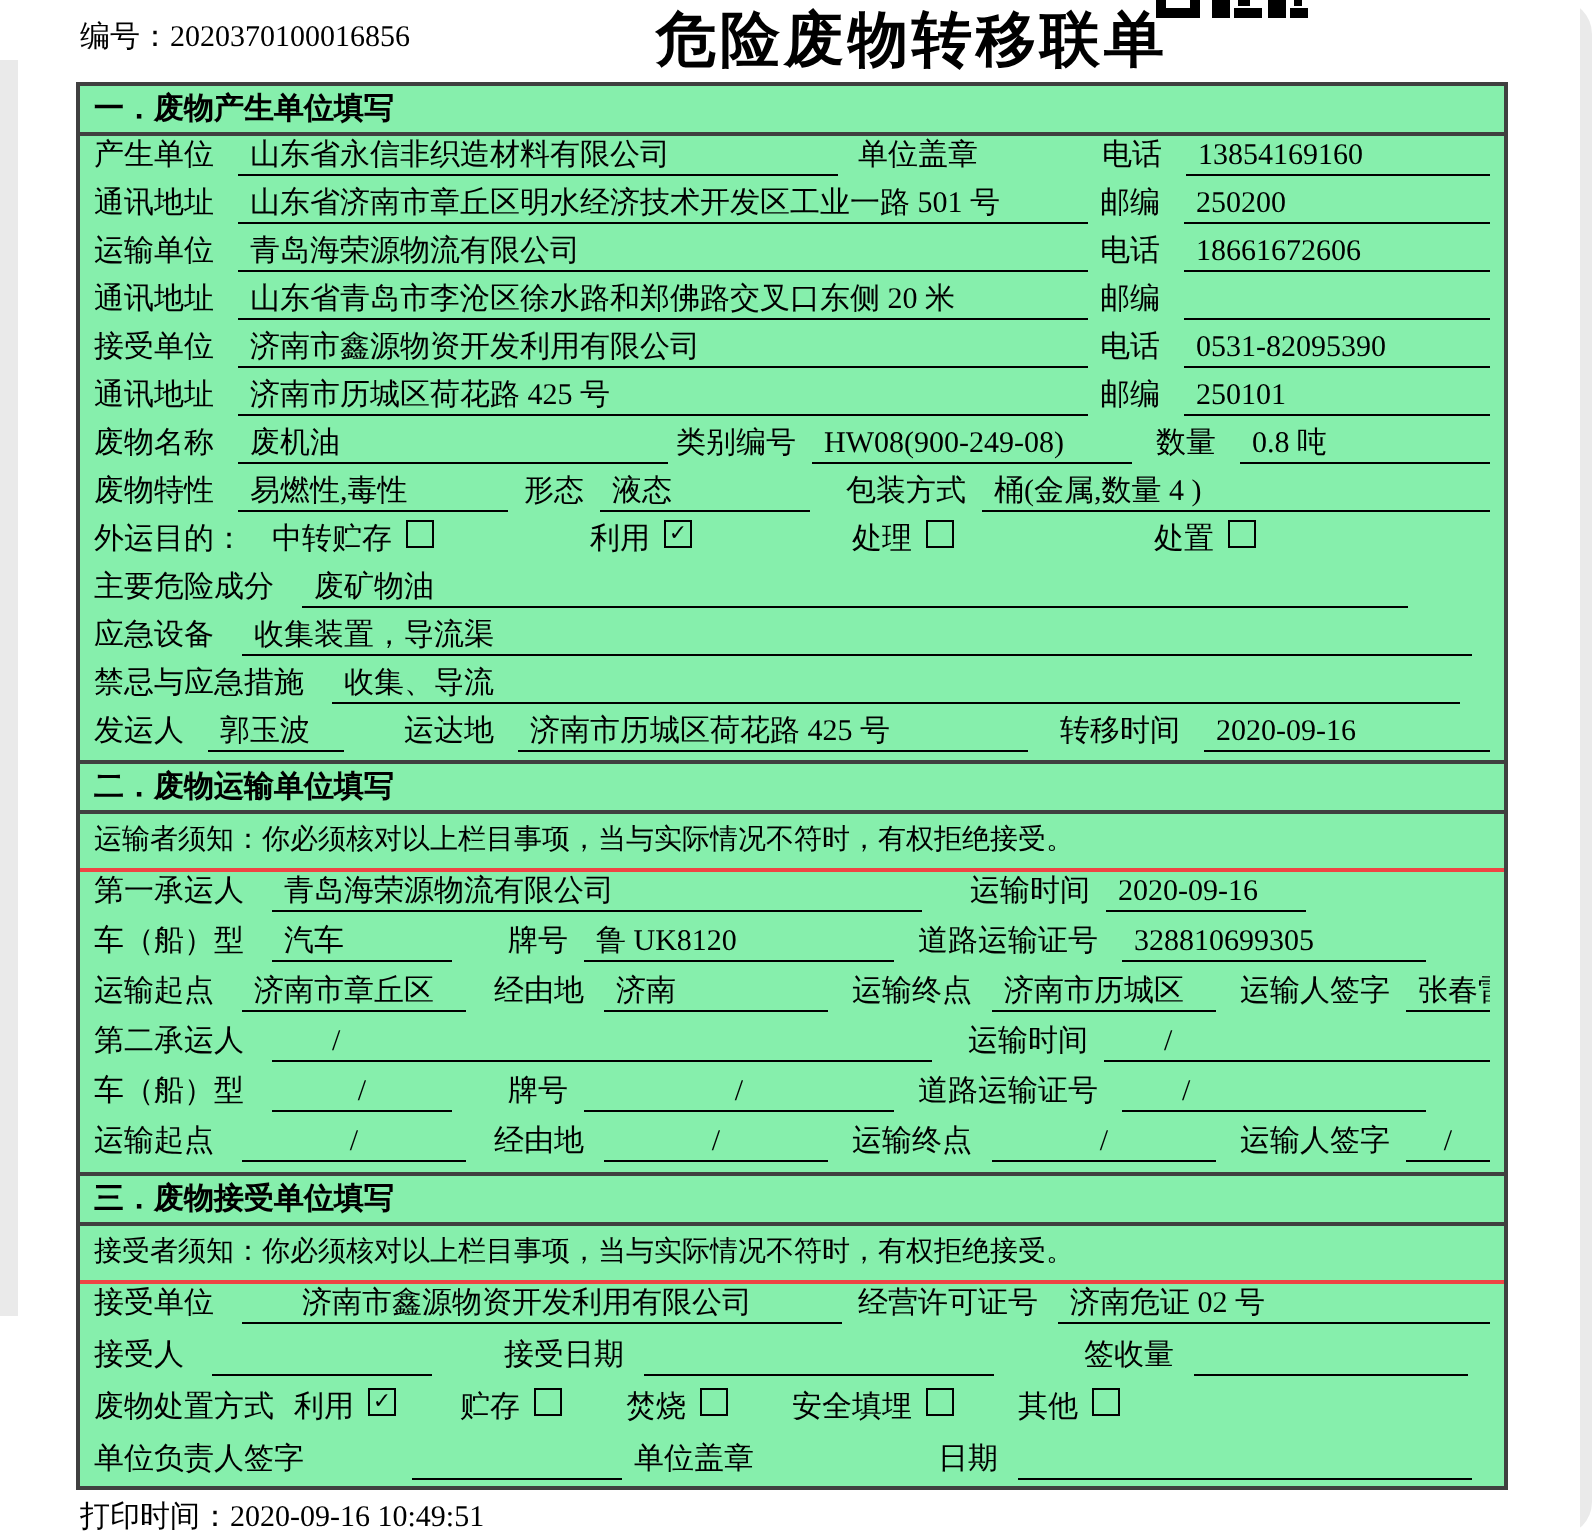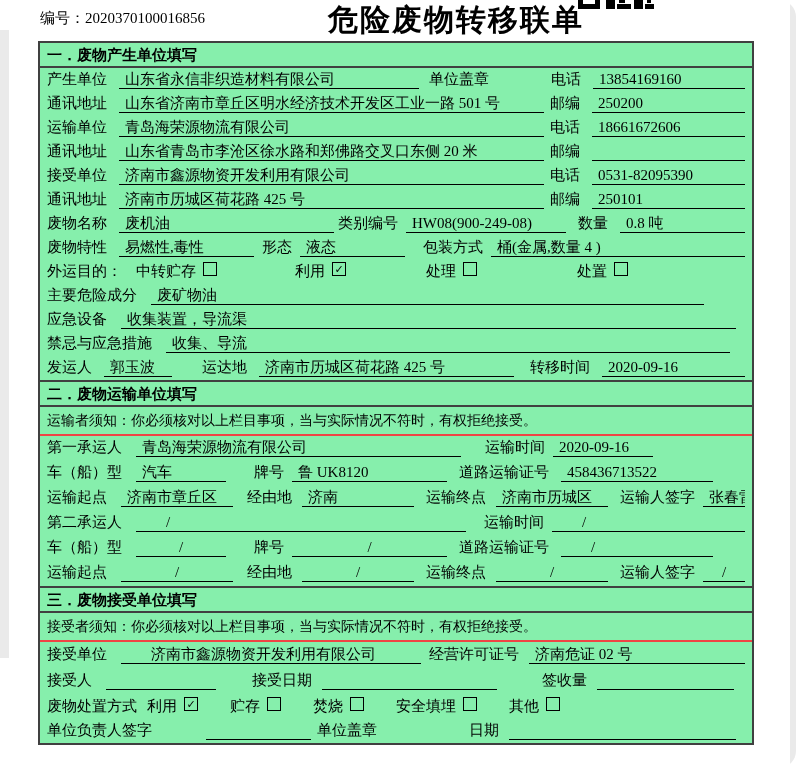--- a/index.html
+++ b/index.html
@@ -7,21 +7,21 @@
   .page{position:relative;width:796px;height:768px;overflow:hidden;background:#fff;border-radius:17px;}
   .strip-left{position:absolute;left:0;top:30px;width:9px;height:628px;background:#eaeaea;}
   .strip-right{position:absolute;right:0;top:0;width:6px;height:768px;background:#eaeaea;}
   .serial{position:absolute;left:40px;top:9px;font-size:15px;white-space:nowrap;}
   .doc-title{position:absolute;left:328px;top:0px;font-size:30px;font-weight:bold;letter-spacing:2px;white-space:nowrap;}
   .qr{position:absolute;left:578px;top:0;}
   .board{position:absolute;left:38px;top:41px;width:716px;height:704px;border:2px solid #404040;box-sizing:border-box;overflow:hidden;background:#86efac;}
   .sec-h{height:25px;line-height:24px;font-weight:bold;font-size:15px;padding-left:7px;border-bottom:2px solid #404040;box-sizing:border-box;white-space:nowrap;}
   .sec-h.bt{border-top:2px solid #404040;height:27px;line-height:24px;}
   .notice{height:29px;line-height:27px;font-size:14px;padding-left:7px;border-bottom:2px solid #ef4444;box-sizing:border-box;white-space:nowrap;}
-  .row{display:flex;align-items:center;height:24px;padding:0 4px 1px 7px;box-sizing:border-box;font-size:15px;white-space:nowrap;}
+  .row{display:flex;align-items:flex-start;height:24px;padding:0 4px 1px 7px;box-sizing:border-box;font-size:15px;white-space:nowrap;}
   .row.h25{height:25px;}
   .row.h26{height:26px;}
   .row.h23{height:23px;}
   .lbl{line-height:20px;padding-bottom:2px;white-space:nowrap;}
   .u{border-bottom:1px solid #000;line-height:20px;height:20px;margin-bottom:2px;padding-left:6px;white-space:nowrap;overflow:hidden;box-sizing:border-box;}
   .u.ind{padding-left:30px;}
   .u.ctr{text-align:center;padding-left:0;}
   .fx{flex:1;}
   .cb{width:12px;height:12px;border:1px solid #000;display:inline-flex;align-items:center;justify-content:center;font-size:11px;line-height:11px;margin-left:7px;margin-bottom:5px;box-sizing:content-box;}
   .footer{position:absolute;left:40px;top:749px;font-size:15px;white-space:nowrap;}
@@ -173,21 +173,21 @@
       <span class="lbl ml24">运输时间</span>
       <span class="u w100 ml8">2020-09-16</span>
     </div>
 
     <div class="row h25">
       <span class="lbl">车（船）型</span>
       <span class="u w90 ml14">汽车</span>
       <span class="lbl ml28">牌号</span>
       <span class="u w155 ml8">鲁 UK8120</span>
       <span class="lbl ml12">道路运输证号</span>
-      <span class="u fx ml12 mr35">458436713522</span>
+      <span class="u fx ml12 mr35">328810699305</span>
     </div>
 
     <div class="row h25">
       <span class="lbl">运输起点</span>
       <span class="u w112 ml14">济南市章丘区</span>
       <span class="lbl ml14">经由地</span>
       <span class="u w112 ml10">济南</span>
       <span class="lbl ml12">运输终点</span>
       <span class="u w112 ml10">济南市历城区</span>
       <span class="lbl ml12">运输人签字</span>
@@ -267,13 +267,14 @@
     <div class="row h23">
       <span class="lbl">单位负责人签字</span>
       <span class="u w105 ml54"></span>
       <span class="lbl ml6">单位盖章</span>
       <span class="lbl ml92">日期</span>
       <span class="u fx ml10 mr12"></span>
     </div>
 
   </div>
 
+  <div class="footer"><span>打印时间：</span><span>2020-09-16 10:49:51</span></div>
 </div>
 
 </body></html>

